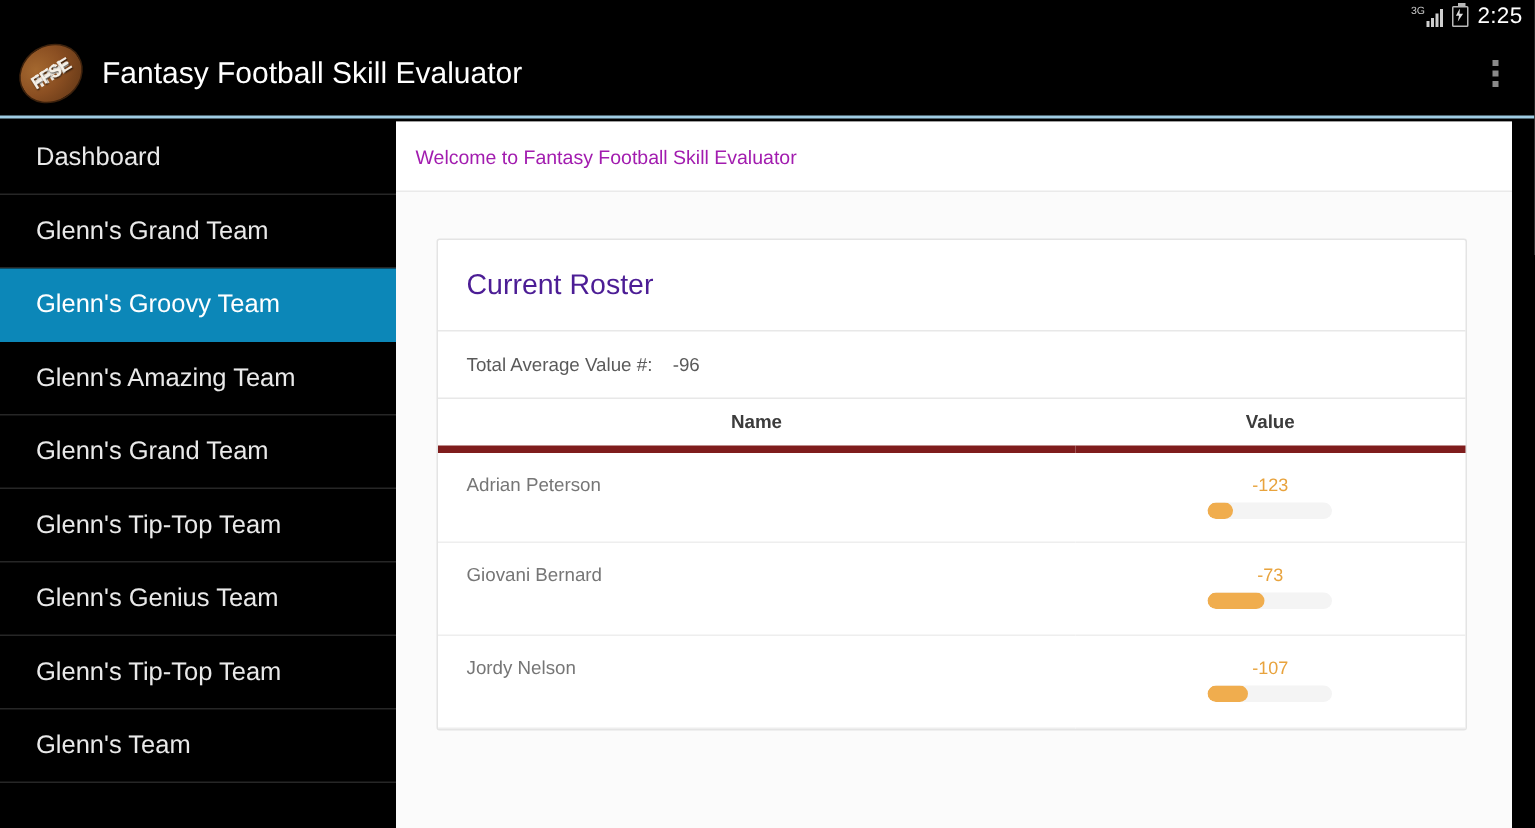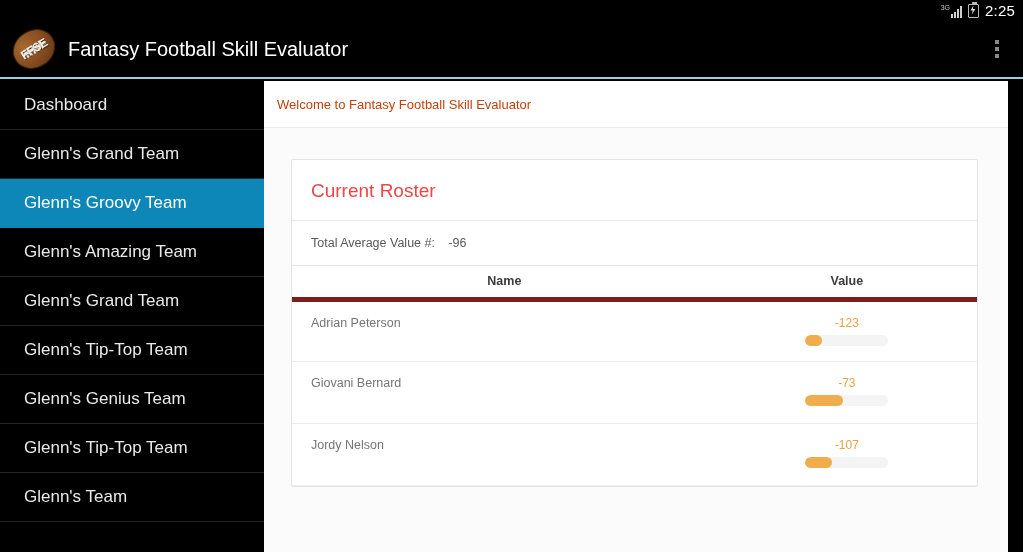--- a/index.html
+++ b/index.html
@@ -92,29 +92,29 @@
   }
   .nav-item.active { background: #0c87b8; color: #fff; border-bottom-color: #0c87b8; }
 
   
   .content {
     position: absolute; top: 81px; left: 264px; width: 744px; height: 471px;
     background: #fbfbfb; overflow: hidden;
   }
   .welcome {
     height: 47px; background: #fff; display: flex; align-items: center;
-    padding-left: 13px; color: #c2410c; font-size: 13px;
+    padding-left: 13px; color: #a21caf; font-size: 13px;
     border-bottom: 1px solid #eaeaea;
   }
   .card {
     margin: 31px 30px 0 27px; background: #fff; border: 1px solid #e4e4e4;
     border-radius: 2px;
   }
   .card-head {
-    padding: 20px 0 18px 19px; font-size: 19px; color: #ef4444;
+    padding: 20px 0 18px 19px; font-size: 19px; color: #4c1d95;
     border-bottom: 1px solid #e8e8e8;
   }
   .card-sub {
     padding: 15px 0 15px 19px; font-size: 12.5px; color: #5a5a5a;
     border-bottom: 1px solid #e8e8e8;
   }
   .card-sub .val { margin-left: 10px; }
   table { width: 100%; border-collapse: collapse; }
   th {
     font-size: 12.5px; color: #3c3c3c; font-weight: bold; padding: 8px 0 9px;

